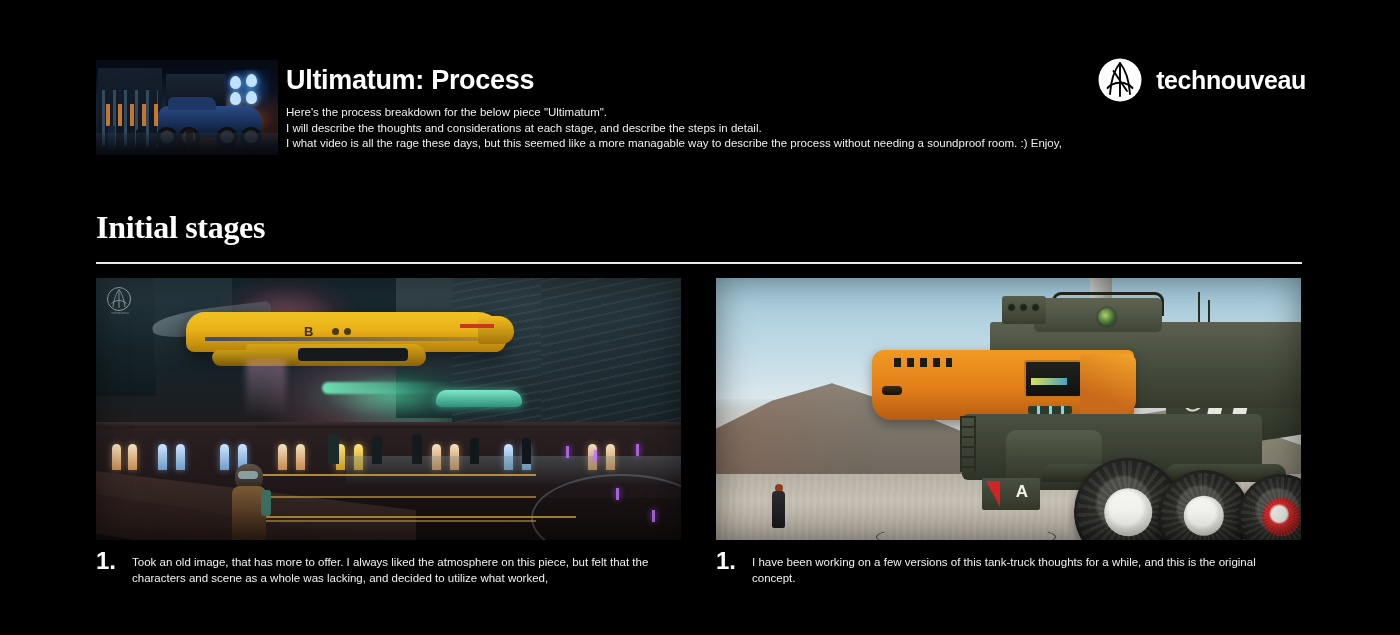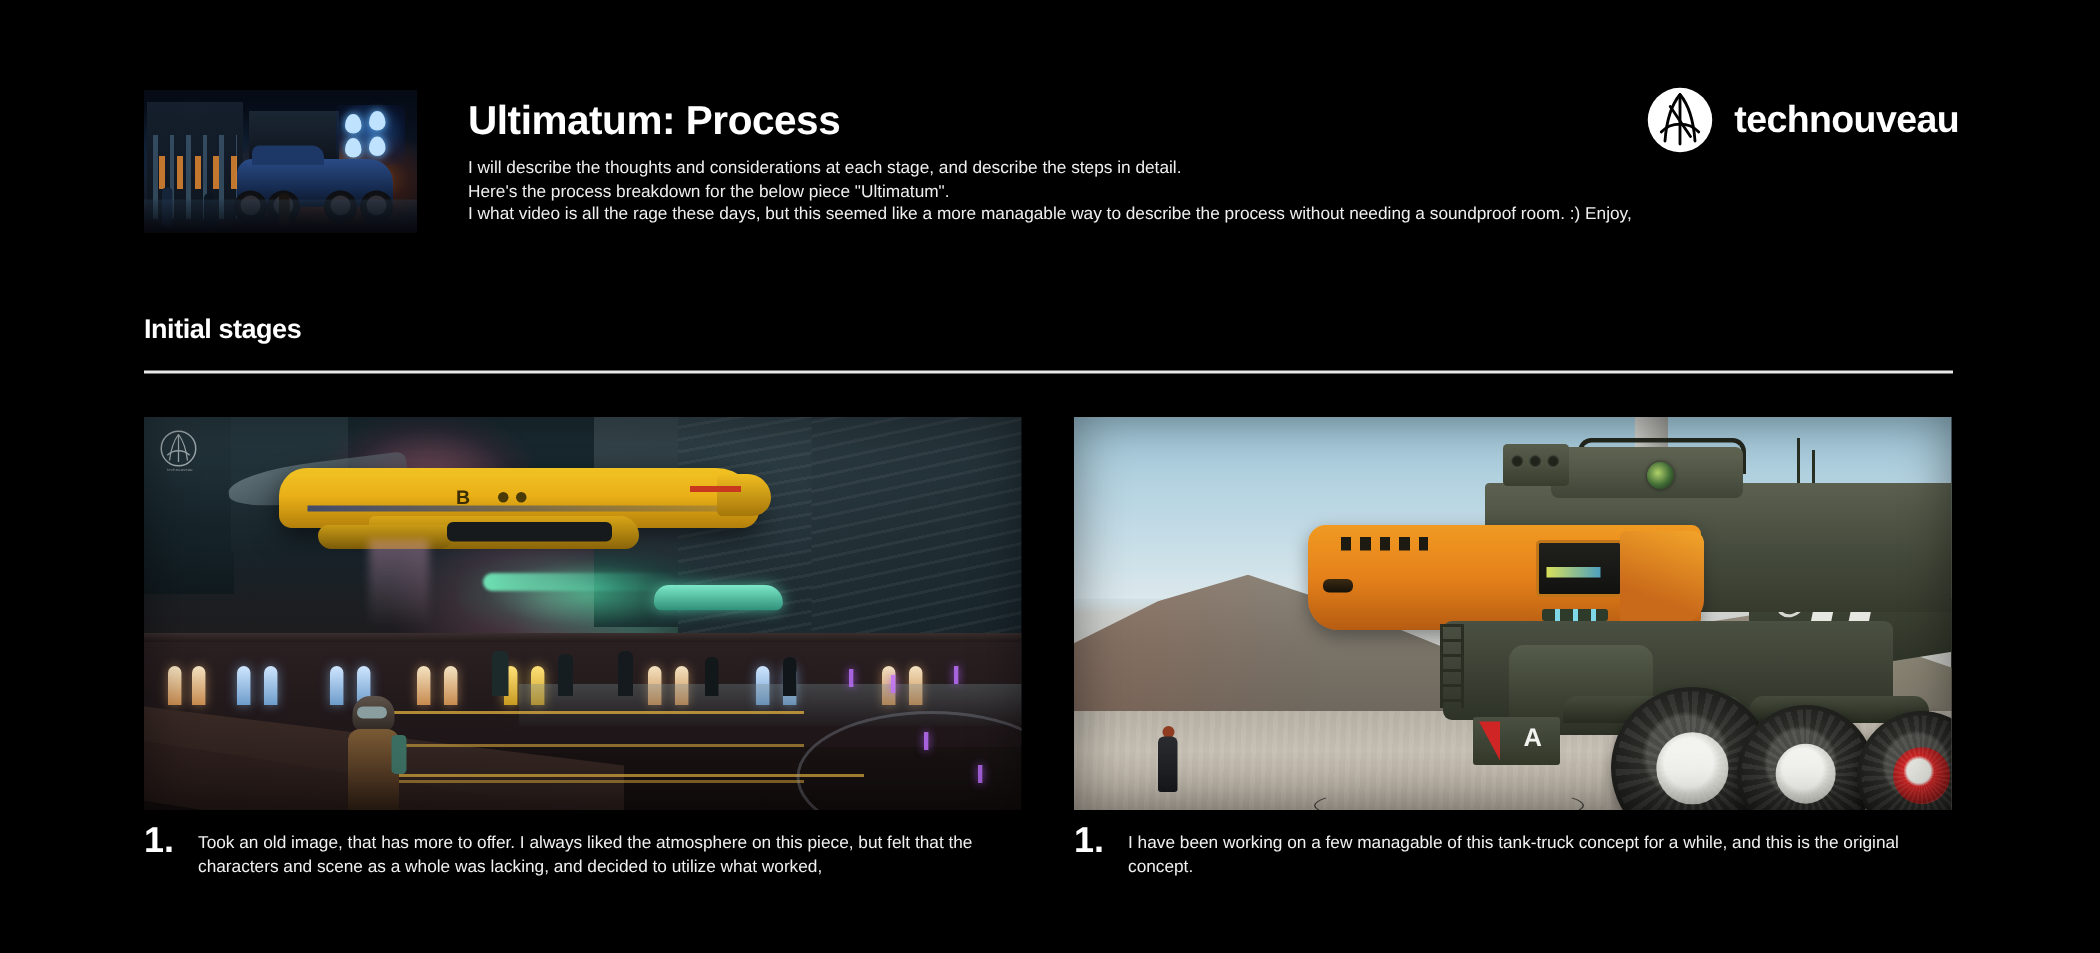--- a/index.html
+++ b/index.html
@@ -88,21 +88,21 @@
     background:#0c1420;
   }
   .header-thumb .ped.p1{ left:12px; height:26px; background:#16243a; }
   .header-thumb .ped.p2{ left:40px; }
   .header-thumb .ped.p3{ left:90px; background:#1a1410; }
   .header-thumb .ground {
     position:absolute; left:0; right:0; bottom:0; height:22px;
     background:linear-gradient(180deg, rgba(40,60,80,.35), rgba(5,8,14,.95));
   }
 
-  .header-text { position:absolute; left:216px; top:0; width:1010px; }
+  .header-text { position:absolute; left:190px; top:0; width:1010px; }
   .title {
     font-size:27px; font-weight:bold; letter-spacing:-.3px;
     line-height:1; color:#fff; margin-top:7px;
     font-stretch:condensed;
   }
   .desc { margin-top:11px; }
   .desc p {
     font-size:11.5px; line-height:15.5px; color:#efefef; white-space:nowrap;
   }
 
@@ -111,21 +111,21 @@
     display:flex; align-items:center; gap:13px;
   }
   .brand-mark { width:46px; height:46px; }
   .brand-name {
     font-size:25px; font-weight:bold; letter-spacing:-.4px; color:#fff; line-height:1;
   }
 
   
   .section { position:absolute; left:96px; top:210px; width:1206px; }
   .section-title {
-    font-size:18px; font-weight:bold; letter-spacing:-.3px; line-height:1.1; color:#fff;
+    font-size:32px; font-weight:bold; letter-spacing:-.3px; line-height:1.1; color:#fff;font-family:Liberation Serif, serif;
   }
   .rule {
     margin-top:17px; height:2px; width:1206px;
     background:#e8e8e8;
   }
 
   
   .cols { position:absolute; left:96px; top:278px; width:1206px; display:flex; gap:35px; }
   .col { width:585px; }
 
@@ -563,22 +563,22 @@
       <div class="wheel w4"></div>
       <div class="ped p1"></div>
       <div class="ped p2"></div>
       <div class="ped p3"></div>
       <div class="ground"></div>
     </div>
 
     <div class="header-text">
       <div class="title">Ultimatum: Process</div>
       <div class="desc">
+        <p>Here's the process breakdown for the below piece "Ultimatum".</p>
         <p>I will describe the thoughts and considerations at each stage, and describe the steps in detail.</p>
-        <p>Here's the process breakdown for the below piece "Ultimatum".</p>
         <p>I what video is all the rage these days, but this seemed like a more managable way to describe the process without needing a soundproof room. :) Enjoy,</p>
       </div>
     </div>
   </div>
 
   <div class="brand">
     <span class="brand-mark">
       <svg viewBox="0 0 46 46" width="46" height="46" aria-hidden="true">
         <circle cx="23" cy="23" r="21.5" fill="#ffffff"></circle>
         <g stroke="#000000" stroke-width="1.9" fill="none" stroke-linecap="round">
@@ -762,18 +762,18 @@
           <div class="ph"></div>
           <div class="pb"></div>
         </div>
         <div class="cable"></div>
         <div class="cable2"></div>
         <div class="vignette"></div>
       </div>
 
       <div class="caption">
         <div class="cap-num">1.</div>
-        <div class="cap-text">I have been working on a few managable of this tank-truck concept for a while, and this is the original concept.</div>
+        <div class="cap-text">I have been working on a few versions of this tank-truck thoughts for a while, and this is the original concept.</div>
       </div>
     </div>
 
   </div>
 </div>
 
 </body></html>

